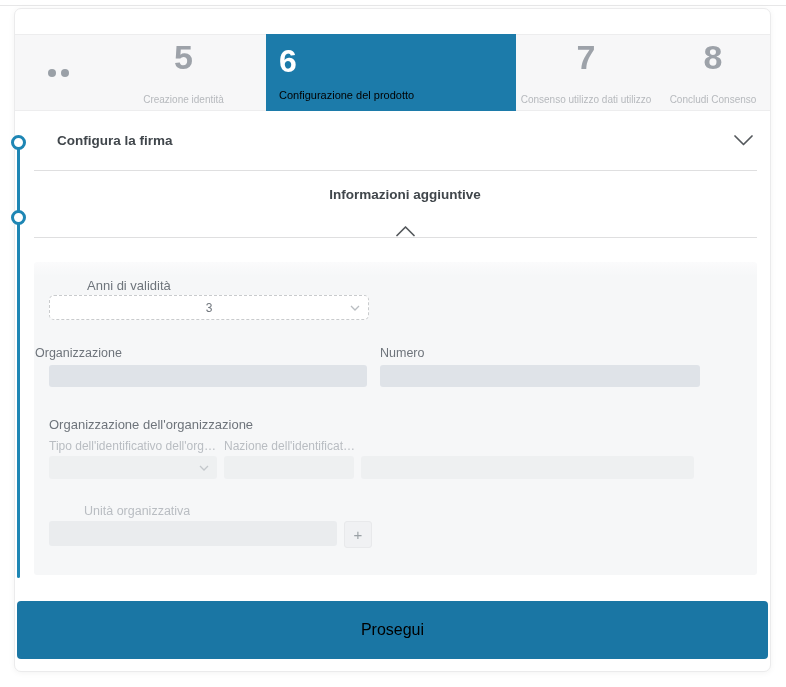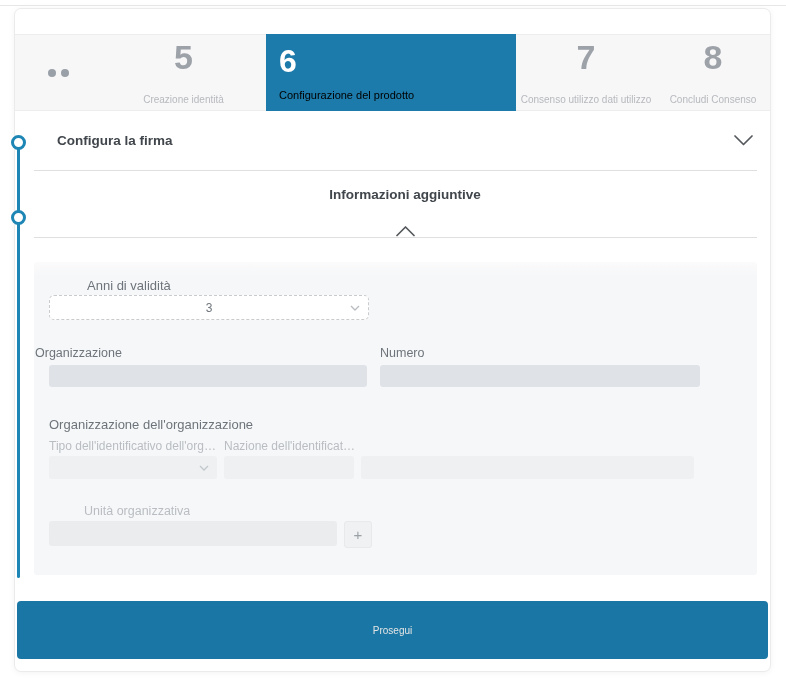--- a/index.html
+++ b/index.html
@@ -86,21 +86,21 @@
   .p-idnumber-lbl{left:327px;top:177px;width:340px;}
   .p-idtype-sel{left:15px;top:194px;width:168px;height:23px;}
   .p-idnation-inp{left:190px;top:194px;width:130px;height:23px;}
   .p-idnumber-inp{left:327px;top:194px;width:333px;height:23px;}
   .p-unit-lbl{left:15px;top:242px;font-size:12.5px;margin-left:35px;}
   .p-unit-inp{left:15px;top:259px;width:288px;height:25px;background:#eaecee;}
   .p-unit-add{left:310px;top:259px;width:26px;height:25px;}
   
   .continue-btn{
     position:absolute;left:2px;top:592px;width:751px;height:58px;
-    background:#1a76a4;border:none;border-radius:4px;color:#e5e5e5;font-size:10px;
+    background:#1a76a4;border:none;border-radius:4px;color:#000000;font-size:16px;
     font-family:"Liberation Sans",sans-serif;cursor:pointer;
     display:flex;align-items:center;justify-content:center;
   }
 </style>
 </head>
 <body>
 
 <div class="top-hairline"></div>
 
 <div class="card">

